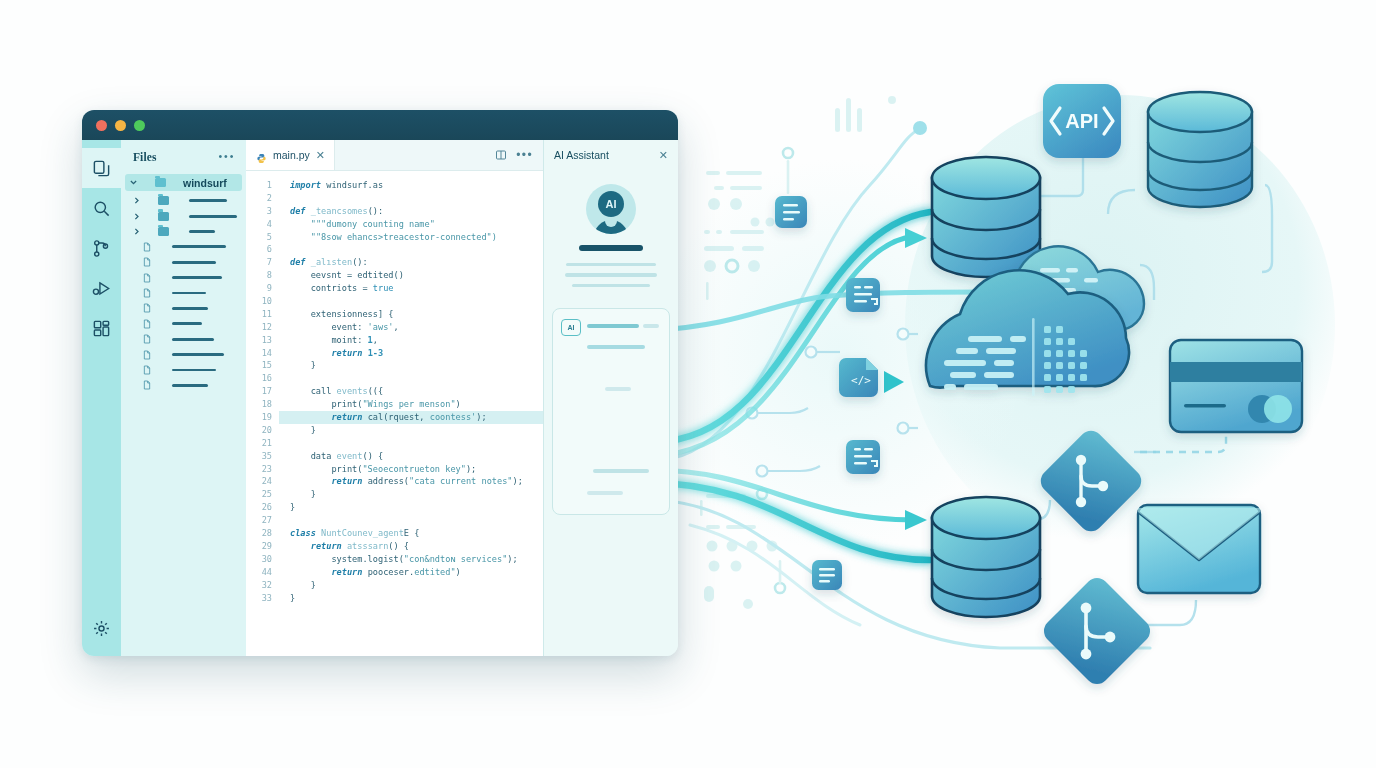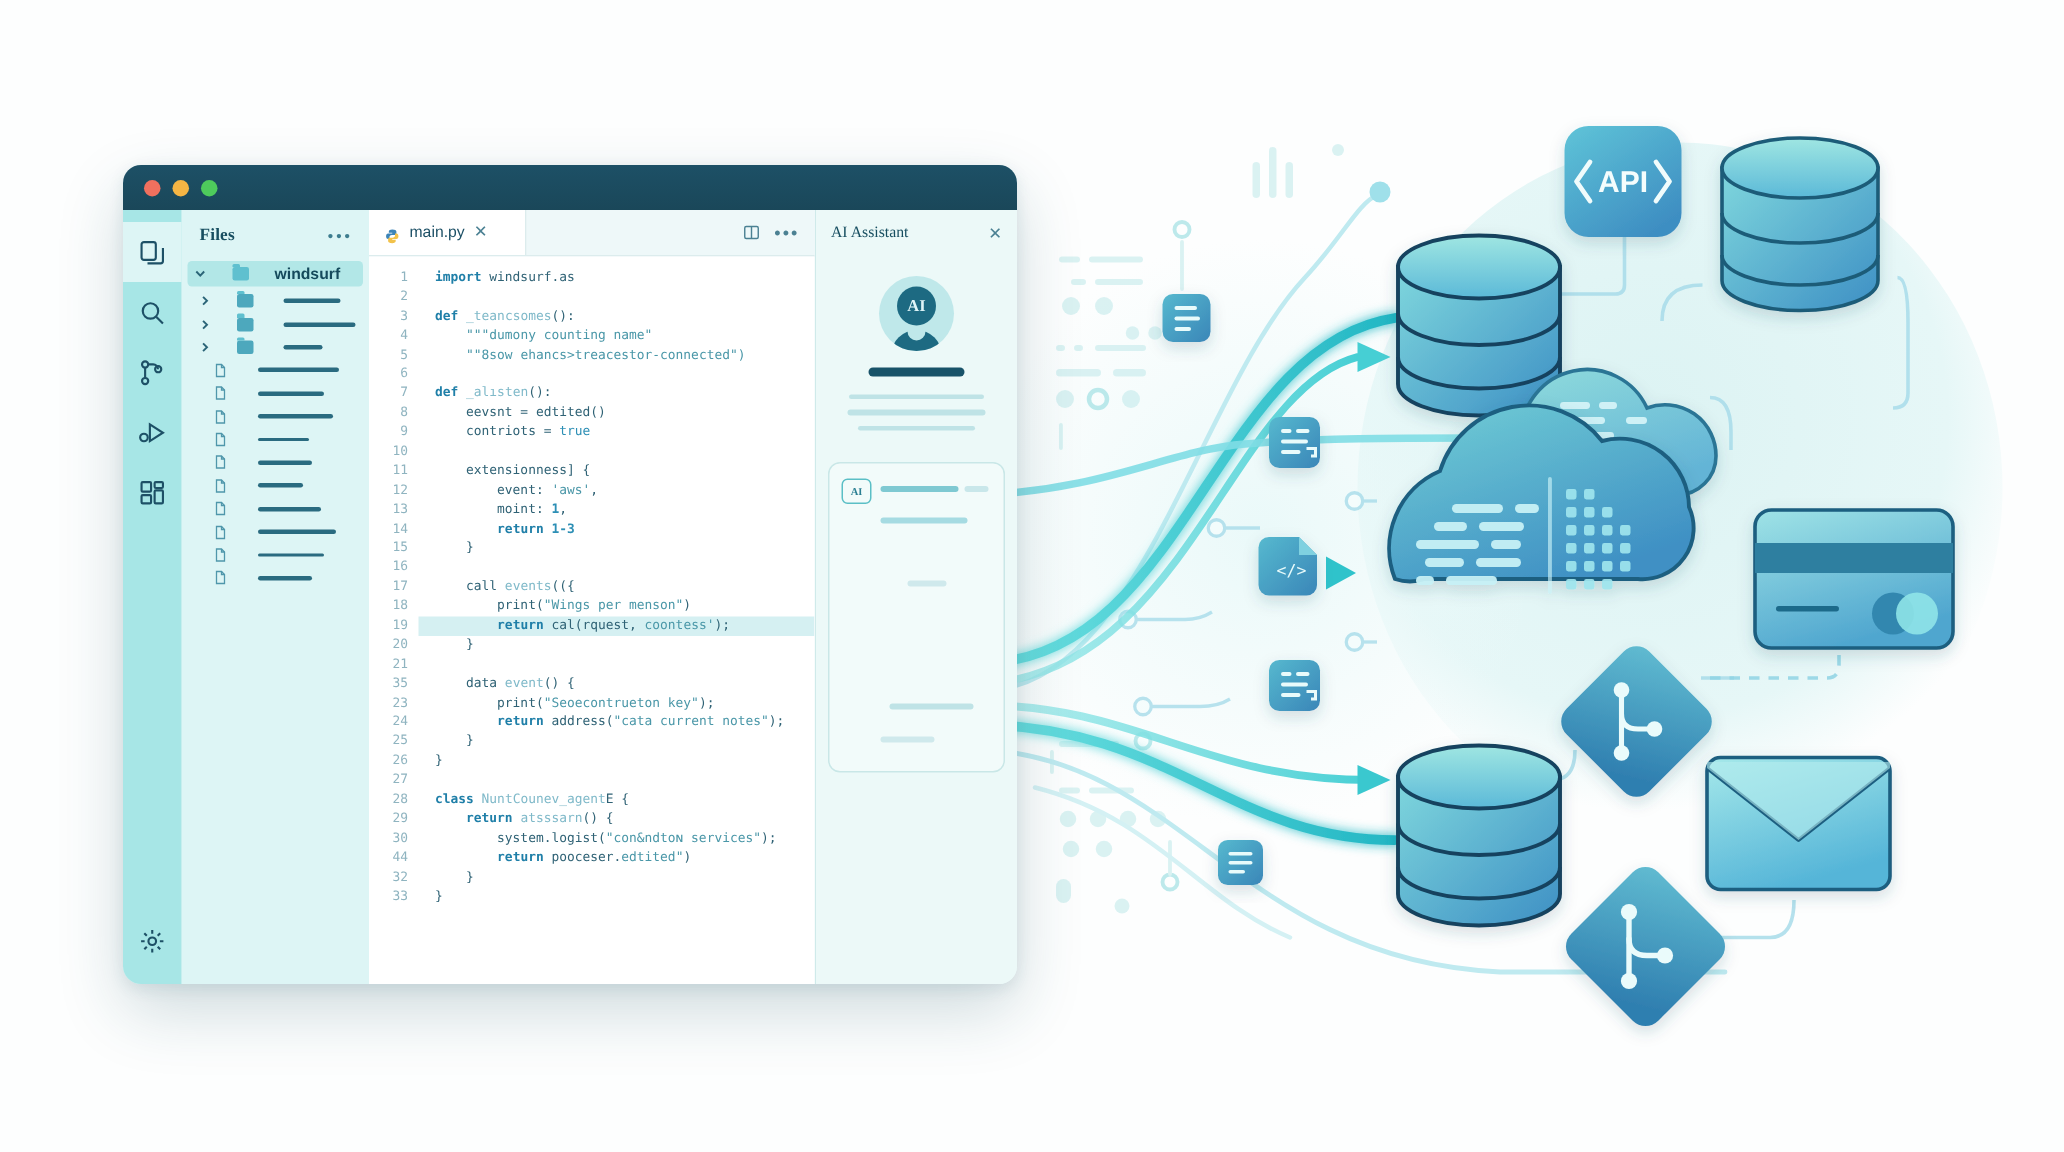--- a/index.html
+++ b/index.html
@@ -72,49 +72,49 @@
   .fileic svg{width:8px;height:10px;display:block;}
   .bar{height:2.9px;border-radius:2px;background:#2a6b80;}
   .rootname{font-size:10.5px;color:#154a5c;font-weight:bold;}
   .tree .indent1{padding-left:11px;}
   .tree .indent2{padding-left:22px;}
 
   
   .editor{flex:1;background:#ffffff;display:flex;flex-direction:column;position:relative;}
   .tabbar{height:30px;background:#eef8f9;display:flex;align-items:stretch;border-bottom:1px solid #dceced;}
   .tab{
-    display:flex;align-items:center;gap:6px;padding:0 25px 0 10px;
+    display:flex;align-items:center;gap:6px;padding:0 9px 0 10px;
     background:#ffffff;border-right:1px solid #dceced;
   }
   .tab-label{font-size:10.5px;color:#1d5066;}
   .pylogo{width:11px;height:11px;position:relative;flex:none;}
   .xclose{color:#4b8193;font-size:11px;line-height:1;}
   .tabbar-sp{flex:1;}
   .tabacts{display:flex;align-items:center;gap:9px;padding-right:10px;color:#4b8193;}
   .tabacts svg{width:12px;height:12px;display:block;}
   .tabacts .dots{font-size:12px;letter-spacing:1.4px;line-height:6px;}
 
   .code{
     flex:1;display:flex;overflow:hidden;
     font-family:"DejaVu Sans Mono","Liberation Mono",monospace;
     font-size:8.6px;line-height:12.9px;padding-top:8px;background:#fff;
   }
   .gutter{width:26px;text-align:right;padding-right:7px;color:#8fb4c0;flex:none;}
   .gutter div{height:12.9px;}
   .codelines{flex:1;position:relative;padding-left:11px;color:#2f6275;}
   .codelines .ln{height:12.9px;white-space:pre;}
   .ln.hl{background:#d5f0f2;margin-left:-11px;padding-left:11px;}
-  .kw{color:#1f7fa8;font-weight:bold;}
+  .kw{color:#1f7fa8;font-weight:bold;font-style:italic;}
   .fn{color:#7fb9c9;}
   .str{color:#4a97a8;}
   .num{color:#2d8fb5;font-weight:bold;}
   .tr{color:#2d8fb5;}
 
   
-  .assistant{width:134px;background:#ecf9f8;border-left:1px solid #cfeaea;display:flex;flex-direction:column;font-family:Liberation Serif, serif;}
+  .assistant{width:134px;background:#ecf9f8;border-left:1px solid #cfeaea;display:flex;flex-direction:column;}
   .as-head{height:30px;display:flex;align-items:center;justify-content:space-between;padding:0 10px;}
   .as-title{font-size:10.5px;color:#174e60;}
   .as-x{color:#4b8193;font-size:11px;}
   .avatar-wrap{display:flex;justify-content:center;margin-top:14px;}
   .avatar{width:50px;height:50px;border-radius:50%;background:#bfe8ea;position:relative;overflow:hidden;}
   .avatar .head{position:absolute;left:12px;top:7px;width:26px;height:26px;border-radius:50%;background:#1d6a82;
       display:flex;align-items:center;justify-content:center;color:#dff5f8;font-size:11px;font-weight:bold;}
   .avatar .body{position:absolute;left:8px;top:36px;width:34px;height:22px;border-radius:17px 17px 0 0;background:#1d6a82;}
   .avatar .notch{position:absolute;left:19px;top:34px;width:12px;height:9px;border-radius:0 0 8px 8px;background:#bfe8ea;}
   .namebar{height:5.5px;width:64px;margin:11px auto 0;border-radius:3px;background:#185369;}

